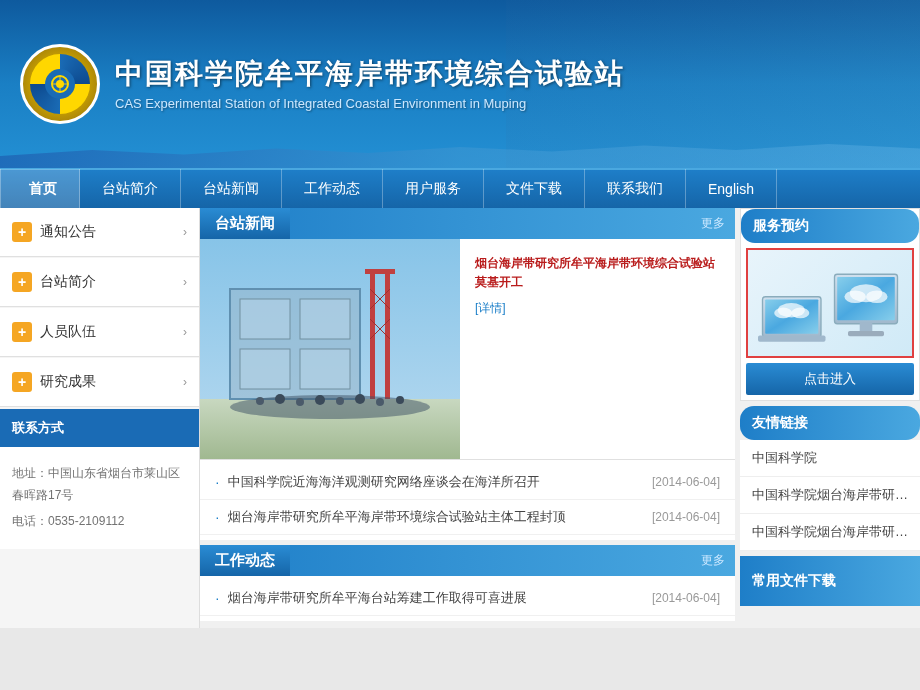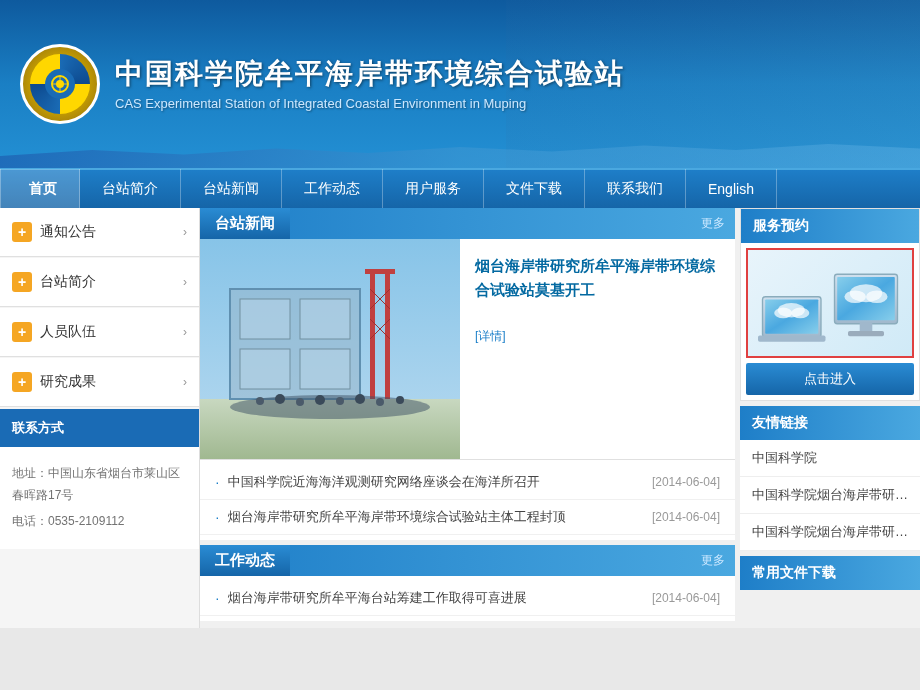--- a/index.html
+++ b/index.html
@@ -167,25 +167,25 @@
     .sky-bg {
       position: absolute; top: 0; left: 0; right: 0; height: 70px;
       background: linear-gradient(to bottom, #87c4e8, #a8d4ee);
     }
 
     .news-text {
       padding: 15px;
       flex: 1;
     }
     .news-title-main {
-      font-size: 15px;
-      color: #0369a1;
+      font-size: 12px;
+      color: #b91c1c;
       font-weight: bold;
       line-height: 1.6;
-      margin-bottom: 26px;
+      margin-bottom: 8px;
     }
     .news-detail-link {
       color: #1a7ec8;
       font-size: 12px;
       cursor: pointer;
     }
 
     
     .news-list {
       background: #fff;
@@ -220,20 +220,21 @@
       background: #fff;
       border: 1px solid #e0e0e0;
       margin-bottom: 5px;
     }
     .service-header {
       background: linear-gradient(to right, #1e7ec8, #4aa8e0);
       color: #fff;
       padding: 8px 12px;
       font-size: 14px;
       font-weight: bold;
+      border-radius: 14px;
     }
     .service-image {
       padding: 10px;
       border: 2px solid #e04040;
       margin: 5px;
       background: linear-gradient(135deg, #e8f4fb, #d0eaf7);
       position: relative;
       height: 110px;
       display: flex;
       align-items: center;
@@ -264,21 +265,21 @@
       white-space: nowrap;
       overflow: hidden;
       text-overflow: ellipsis;
     }
 
     
     .downloads-section {}
     .downloads-header {
       background: linear-gradient(to right, #1e7ec8, #4aa8e0);
       color: #fff;
-      padding: 8px 12px;
+      padding: 16px 12px;
       font-size: 14px;
       font-weight: bold;
     }
 
     
     .header-wave {
       position: absolute; bottom: 0; left: 0; right: 0; height: 30px;
       background: linear-gradient(to right, rgba(30,100,180,0.8), rgba(60,150,210,0.6), rgba(100,180,230,0.4));
       clip-path: polygon(0 60%, 10% 40%, 20% 55%, 30% 35%, 40% 50%, 50% 30%, 60% 45%, 70% 25%, 80% 40%, 90% 20%, 100% 35%, 100% 100%, 0% 100%);
     }

